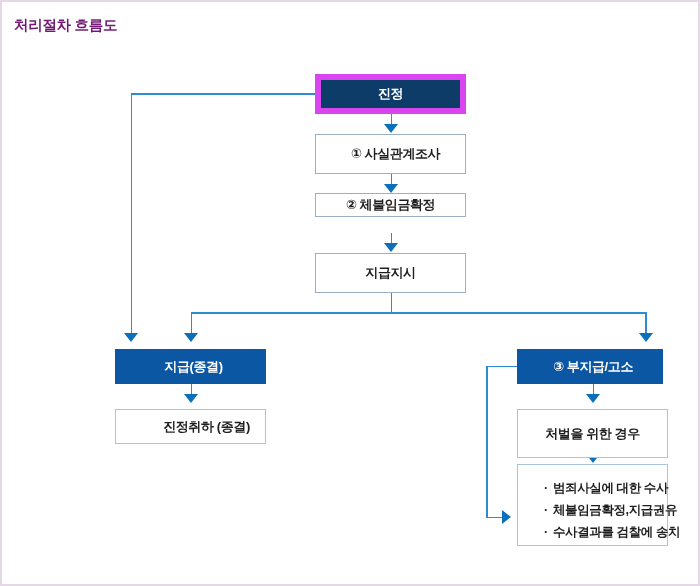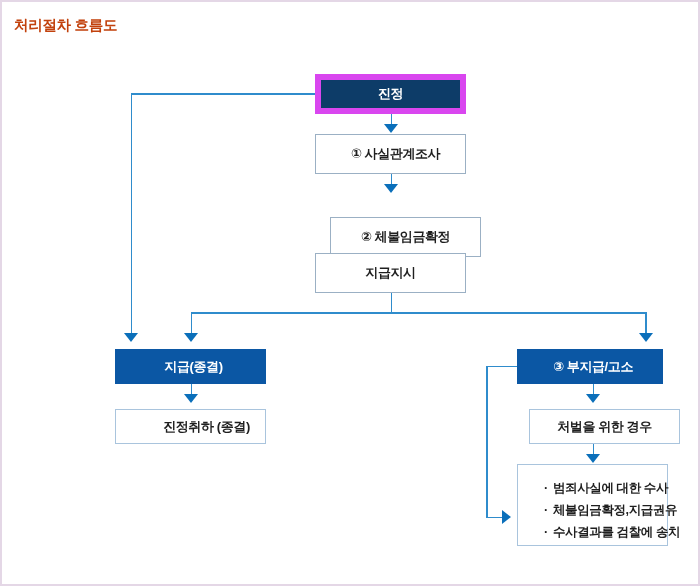--- a/index.html
+++ b/index.html
@@ -19,21 +19,21 @@
     background: #ffffff;
     border: 2px solid #e4d7e6;
     overflow: hidden;
   }
   #page-title {
     position: absolute;
     left: 12px;
     top: 14px;
     font-size: 14.5px;
     font-weight: bold;
-    color: #c2410c;
+    color: #701a75;
     letter-spacing: -0.3px;
     white-space: nowrap;
   }
 
   
   .node {
     position: absolute;
     box-sizing: border-box;
     display: flex;
     align-items: center;
@@ -155,31 +155,31 @@
 
   <div class="hline" style="left:484px; top:363.5px; width:33px;"></div>
   <div class="vline" style="left:484px; top:363.5px; height:152px;"></div>
   <div class="hline" style="left:484px; top:514.5px; width:18px;"></div>
   <div class="arrow-right" style="left:500px; top:508.3px;"></div>
 
   <div class="node filled-navy" style="left:313px; top:72px; width:151px; height:40px;">진정</div>
 
   <div class="node plain" style="left:313px; top:132px; width:151px; height:40px;padding-left:10px;">① 사실관계조사</div>
 
-  <div class="node plain" style="left:328px; top:191px; width:151px; height:40px;margin-top:24px;">② 체불임금확정</div>
+  <div class="node plain" style="left:313px; top:191px; width:151px; height:24px;">② 체불임금확정</div>
 
   <div class="node plain" style="left:313px; top:251px; width:151px; height:40px;">지급지시</div>
 
   <div class="node filled-blue" style="left:113px; top:347px; width:151px; height:35px;">지급(종결)</div>
 
   <div class="node plain-soft" style="left:113px; top:407px; width:151px; height:35px;padding-left:32px;">진정취하 (종결)</div>
 
   <div class="node filled-blue" style="left:515px; top:347px; width:146px; height:35px;">③ 부지급/고소</div>
 
-  <div class="node plain-soft" style="left:515px; top:407px; width:151px; height:35px;margin-left:12px;">처벌을 위한 경우</div>
+  <div class="node plain-soft" style="left:515px; top:407px; width:151px; height:49px;">처벌을 위한 경우</div>
 
   <div class="node list-node" style="left:515px; top:462px; width:151px; height:82px;padding-left:26px;">
     <div class="li">범죄사실에 대한 수사</div>
     <div class="li">체불임금확정,지급권유</div>
     <div class="li">수사결과를 검찰에 송치</div>
   </div>
 
 </div>
 
 </body></html>

